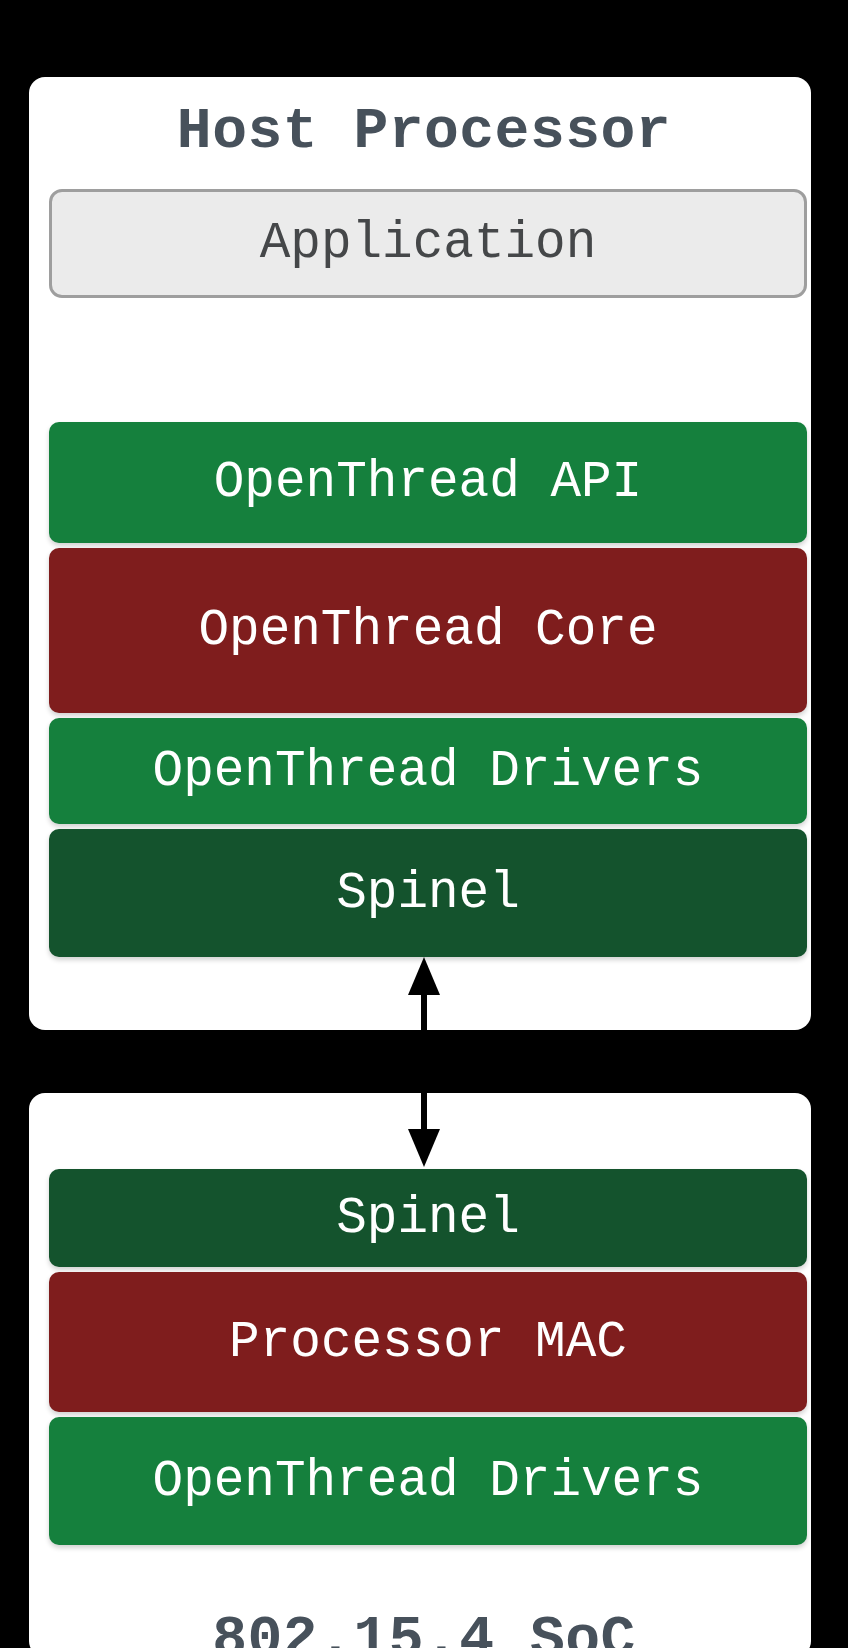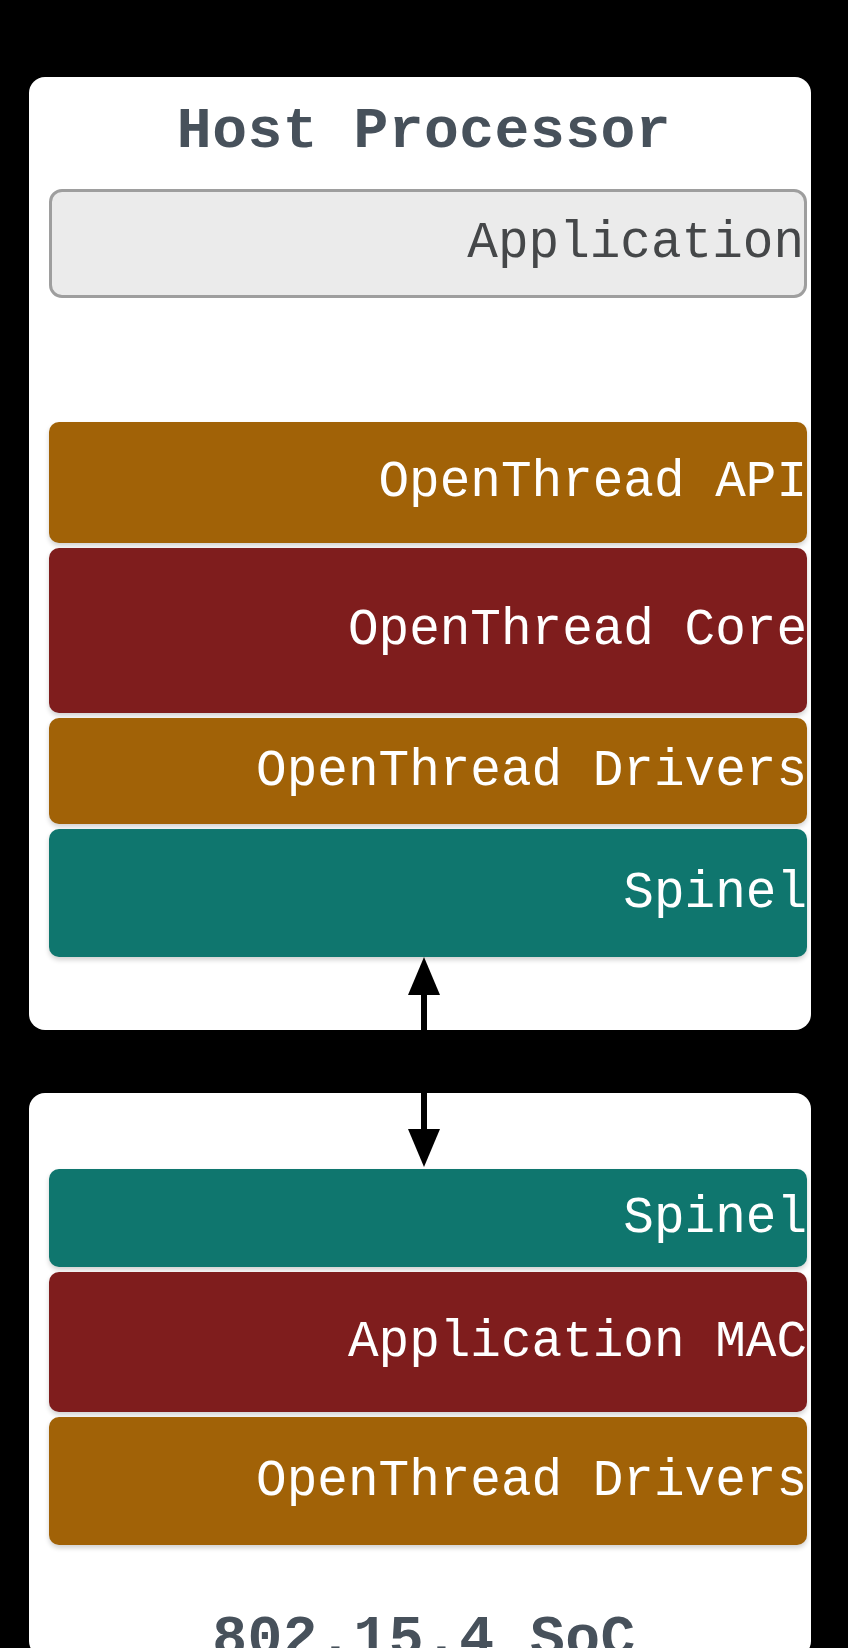--- a/index.html
+++ b/index.html
@@ -17,34 +17,34 @@
   .card-title {
     position:absolute; left:0; width:100%;
     text-align:center; font-weight:700; font-size:58px;
     color:#47515b; letter-spacing:0.5px;
   }
   #host-title { top:52px; }
   #soc-title  { top:1560px; }
 
   .layer {
     position:absolute; left:49px; width:758px; box-sizing:border-box;
-    display:flex; align-items:center; justify-content:flex-end;
+    display:flex; align-items:center; justify-content:center;
     font-size:51px; border-radius:10px;
   }
   .layer.colored {
     color:#ffffff;
     box-shadow:0 3px 5px rgba(0,0,0,0.18);
   }
   .layer.gray {
     background:#ebebeb; border:3px solid #9e9e9e; border-radius:13px;
     color:#454749;
   }
-  .cyan { background:#a16207; }
+  .cyan { background:#15803d; }
   .blue { background:#7f1d1d; }
-  .red  { background:#0f766e; }
+  .red  { background:#14532d; }
 
   
   #l-app    { top:142px; height:109px; }
   #l-third  { top:254px; height:115px; }
   #l-api    { top:375px; height:121px; }
   #l-core   { top:501px; height:165px; }
   #l-drv1   { top:671px; height:106px; }
   #l-spin1  { top:782px; height:128px; }
 
   
@@ -87,21 +87,21 @@
     <span>Spinel</span>
   </div>
 
   <div class="card" id="soc-card"></div>
 
   <div class="layer colored red" id="l-spin2">
     <span>Spinel</span>
   </div>
 
   <div class="layer colored blue" id="l-mac">
-    <span>Application MAC</span>
+    <span>Processor MAC</span>
   </div>
 
   <div class="layer colored cyan" id="l-drv2">
     <span>OpenThread Drivers</span>
   </div>
 
   <div class="card-title" id="soc-title">802.15.4 SoC</div>
 
   <svg class="arrow-svg" viewBox="0 0 848 1648" xmlns="http://www.w3.org/2000/svg">
     <line x1="424" y1="938" x2="424" y2="1092" stroke="#000000" stroke-width="6"></line>

